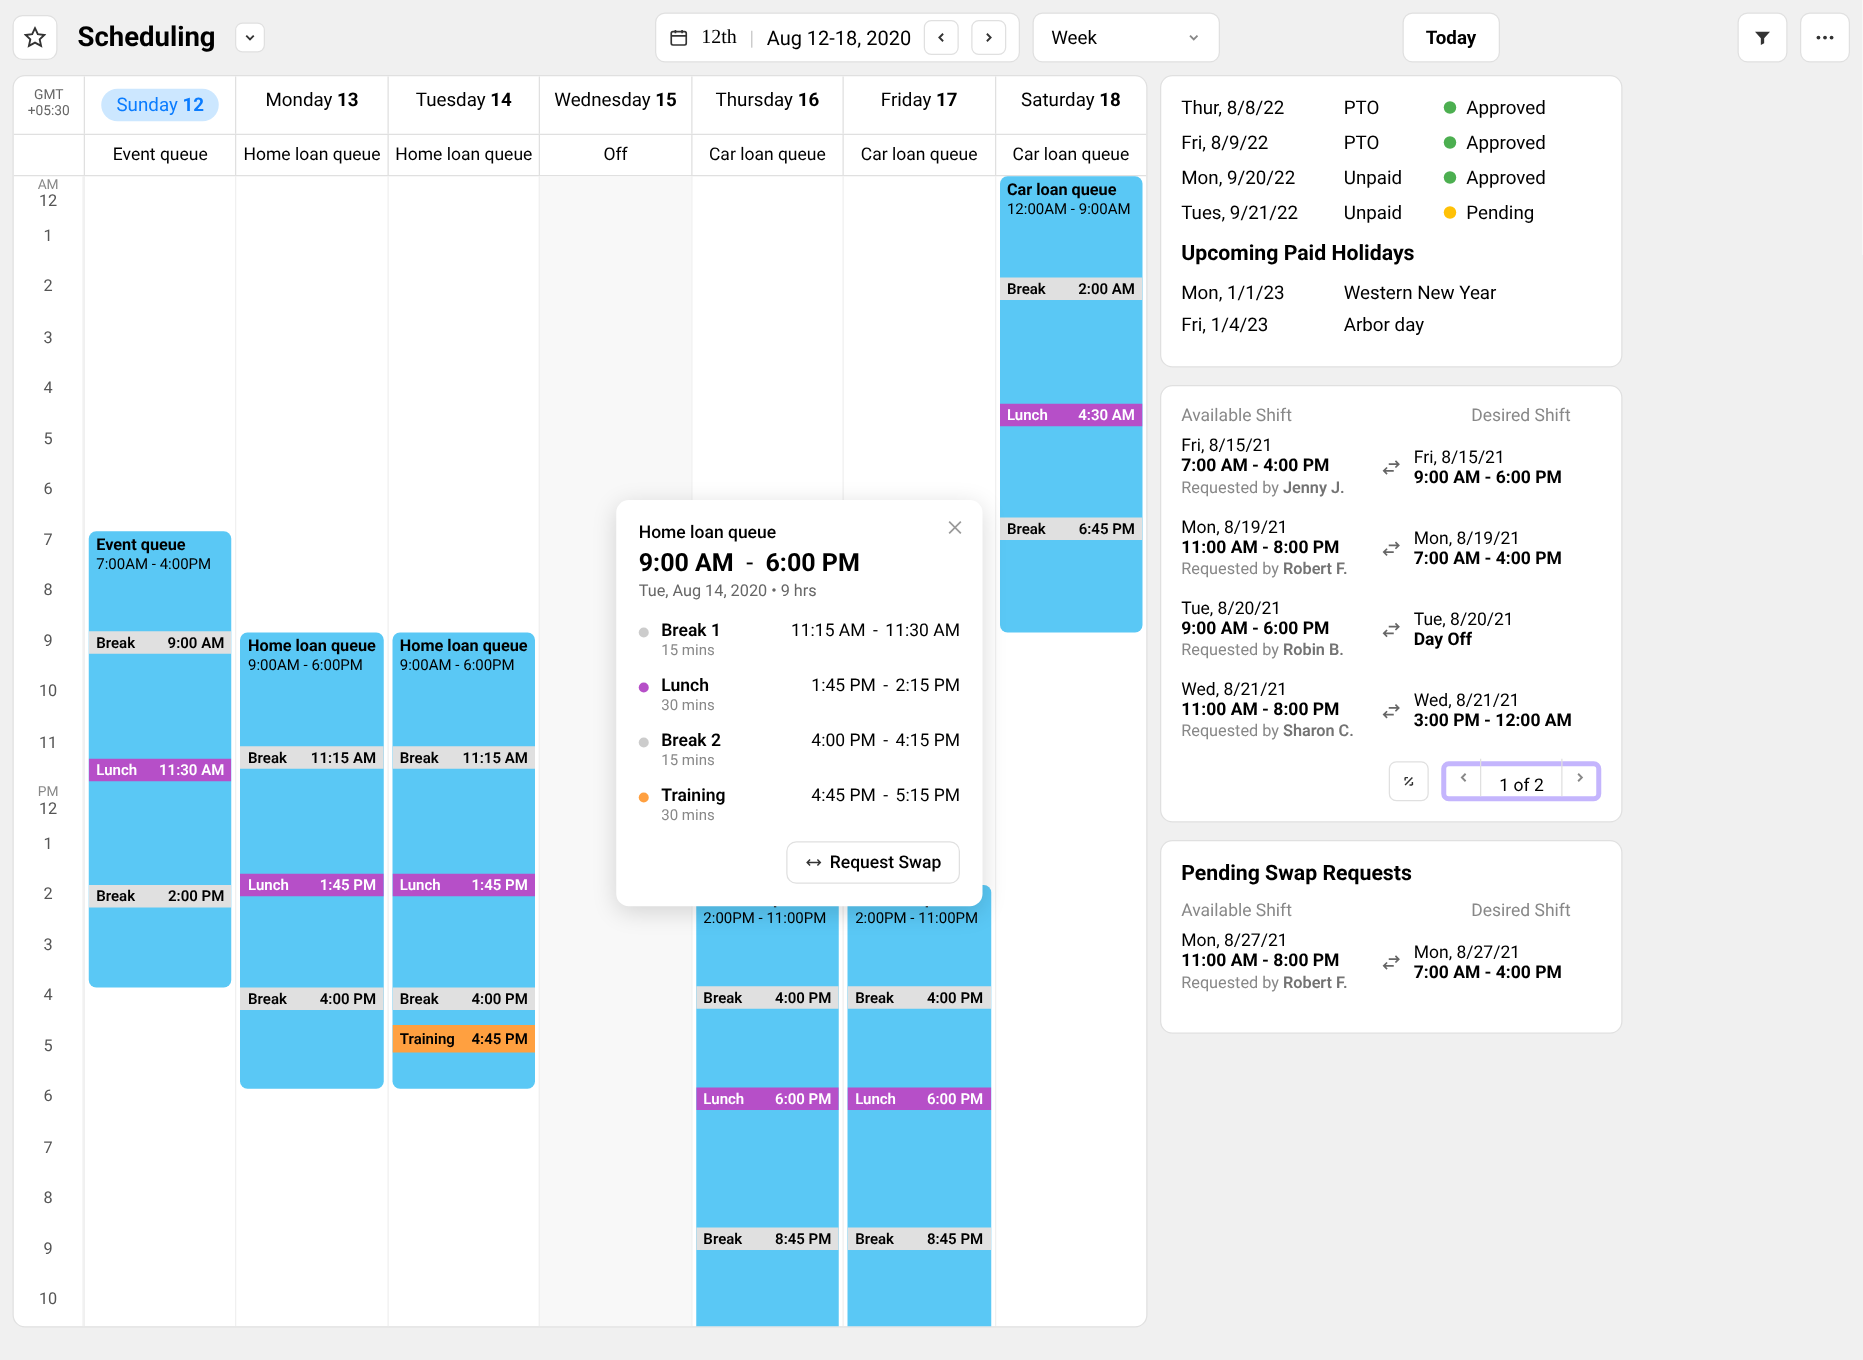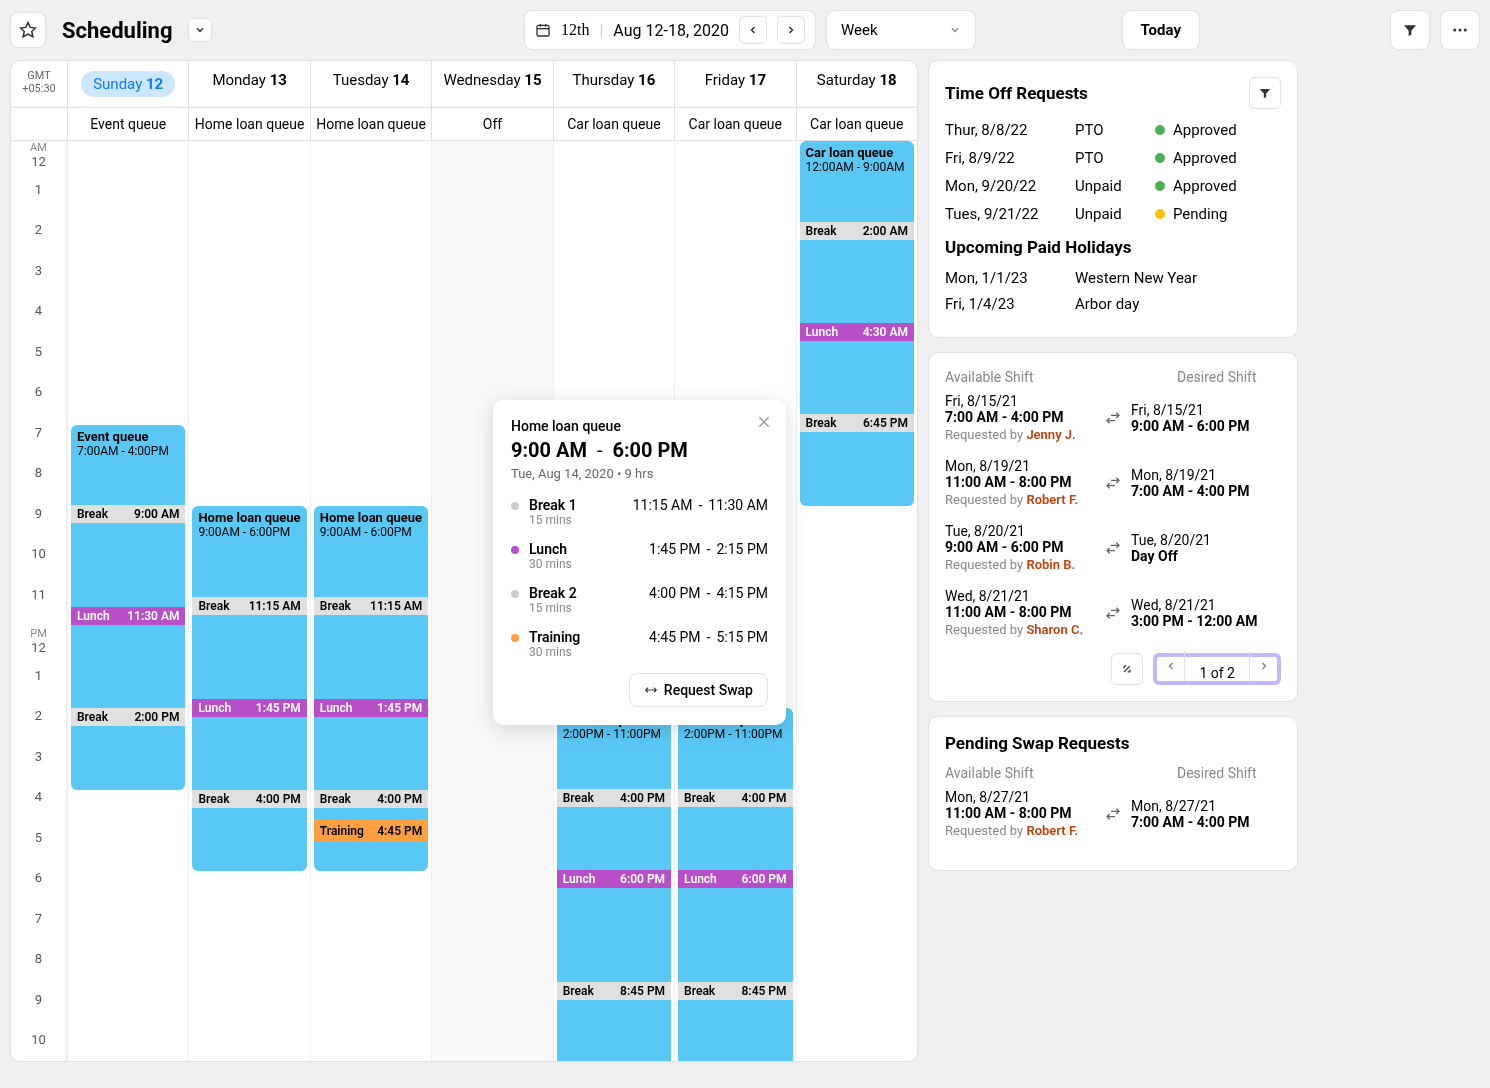--- a/index.html
+++ b/index.html
@@ -75,21 +75,21 @@
 .dot-green { width: 10px; height: 10px; border-radius: 50%; background: #4caf50; display: inline-block; }
 .dot-yellow { width: 10px; height: 10px; border-radius: 50%; background: #ffc107; display: inline-block; }
 .hol-row { display: flex; font-size: 15px; margin-bottom: 8px; }
 .hol-row .d { width: 130px; }
 
 .swap-item { display: flex; align-items: center; gap: 10px; margin-bottom: 16px; }
 .swap-col { flex: 1; font-size: 14px; }
 .swap-col .sdate { font-weight: 400; }
 .swap-col .stime { font-weight: 700; }
 .swap-col .sreq { font-size: 13px; color: #888; margin-top: 2px; }
-.swap-col .sreq b { color: #c2410c; font-weight: 600; }
+.swap-col .sreq b { color: #737373; font-weight: 600; }
 .swap-arrow { color: #666; }
 .col-label { font-size: 14px; color: #888; margin-bottom: 8px; }
 .swap-cols-header { display: flex; gap: 12px; }
 .swap-cols-header > div { flex: 1; }
 
 .pager { display: flex; align-items: center; justify-content: flex-end; gap: 10px; margin-top: 8px; }
 .pager .pg-btn { width: 32px; height: 32px; border: 1px solid #e0e0e0; border-radius: 6px; display: flex; align-items: center; justify-content: center; cursor: pointer; background: #fff; }
 .pager .pg-info { border: 4px solid #c4b5fd; border-radius: 6px; height: 32px; display: flex; align-items: flex-end; }
 .pager .pg-info span { padding: 0 14px; font-size: 14px; }
 .pager .pg-info .pg-arrow { width: 28px; height: 30px; border-left: 1px solid #e0e0e0; display: flex; align-items: center; justify-content: center; cursor: pointer; }
@@ -378,28 +378,20 @@
               <span>6:45 PM</span>
             </div>
         </div>
       </div>
     </div>
   </div>
 
   <div class="sidebar">
 
     <div class="panel">
-      <div class="panel-header">
-        <div class="panel-title">Time Off Requests</div>
-        <div class="filter-sq">
-          <svg width="14" height="14" viewBox="0 0 24 24" fill="#333">
-              <path d="M3 5h18l-7 8v6l-4 2v-8L3 5z"></path>
-            </svg>
-        </div>
-      </div>
       <div id="to-rows">
           <div class="to-row">
             <div class="d">Thur, 8/8/22</div>
             <div class="t">PTO</div>
             <div class="s">
               <span class="dot-green"></span>
               <span>Approved</span>
             </div>
           </div>
           <div class="to-row">

